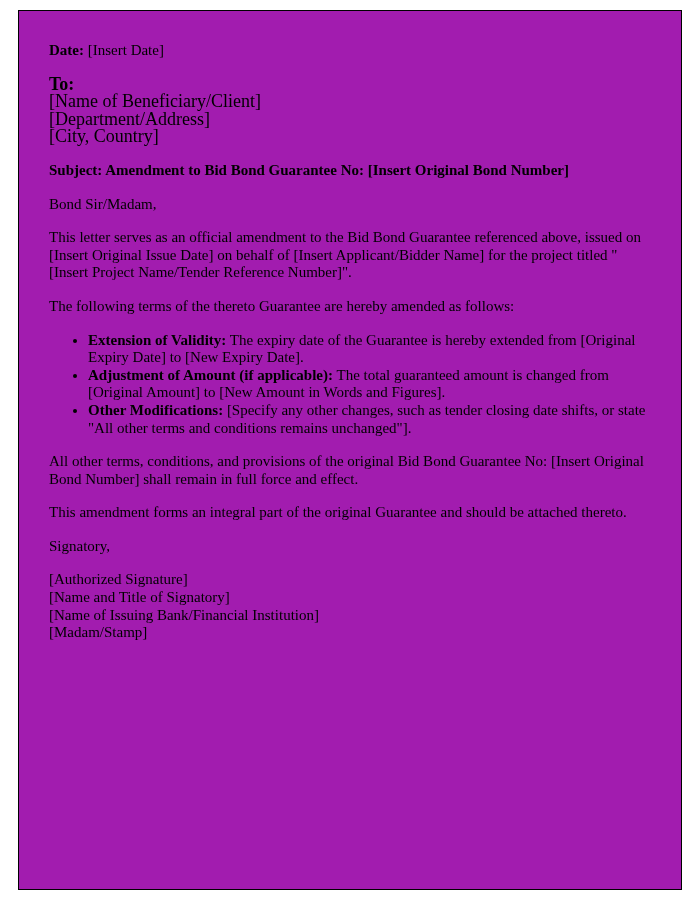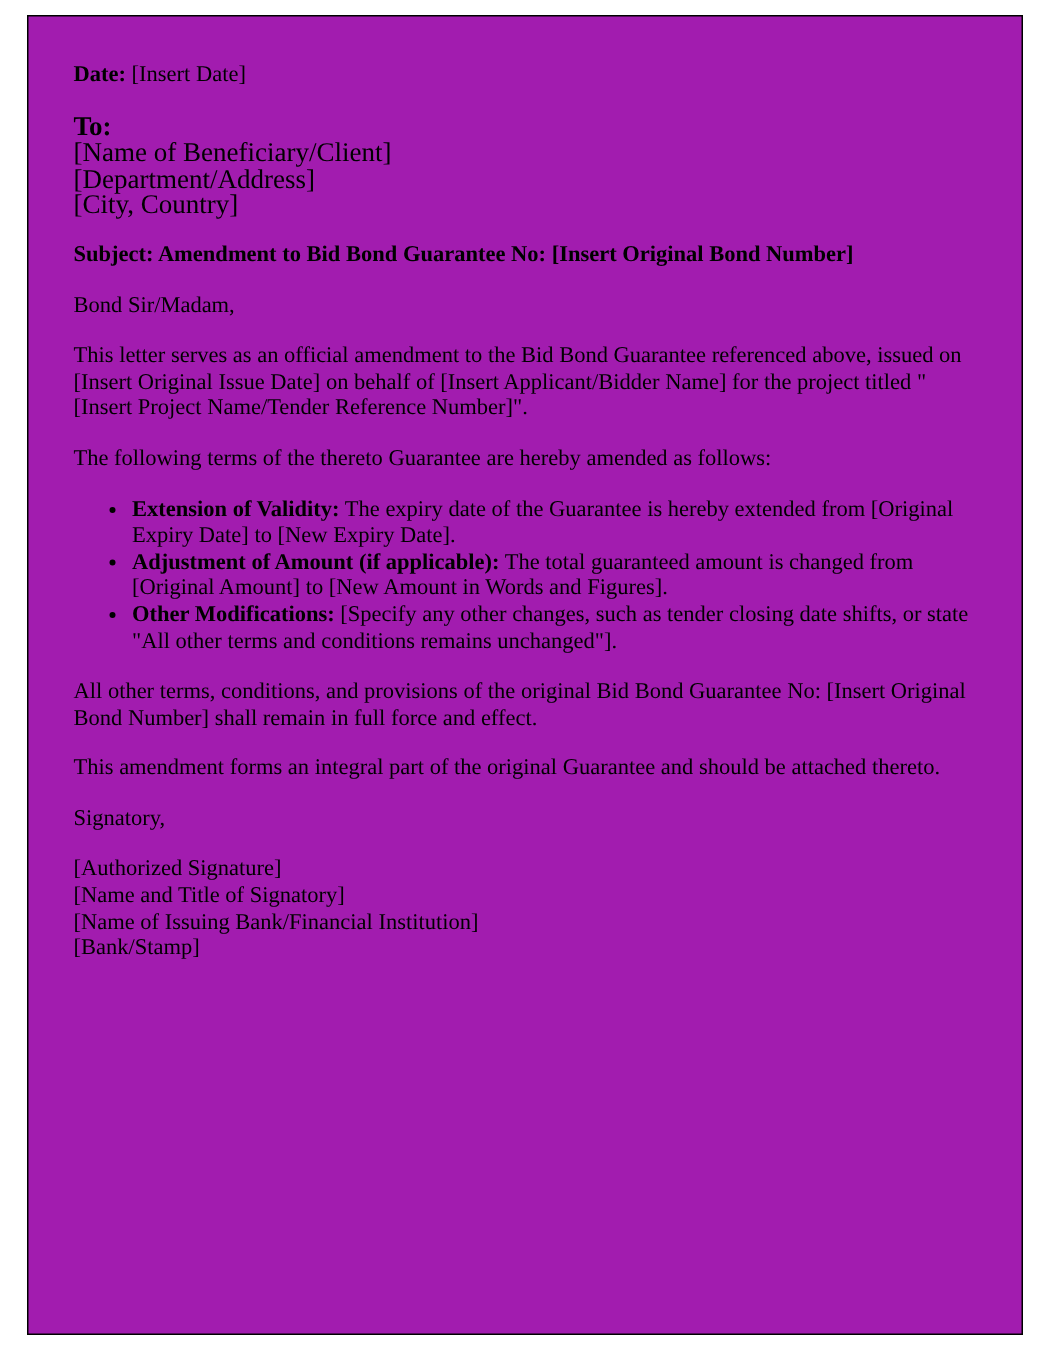--- a/index.html
+++ b/index.html
@@ -87,16 +87,16 @@
   <p>All other terms, conditions, and provisions of the original Bid Bond Guarantee No: [Insert Original Bond Number] shall remain in full force and effect.</p>
 
   <p>This amendment forms an integral part of the original Guarantee and should be attached thereto.</p>
 
   <p>Signatory,</p>
 
   <div class="sig-block">
     <div>[Authorized Signature]</div>
     <div>[Name and Title of Signatory]</div>
     <div>[Name of Issuing Bank/Financial Institution]</div>
-    <div>[Bank/Stamp]</div>
+    <div>[Madam/Stamp]</div>
   </div>
 
 </div>
 
 </body></html>

